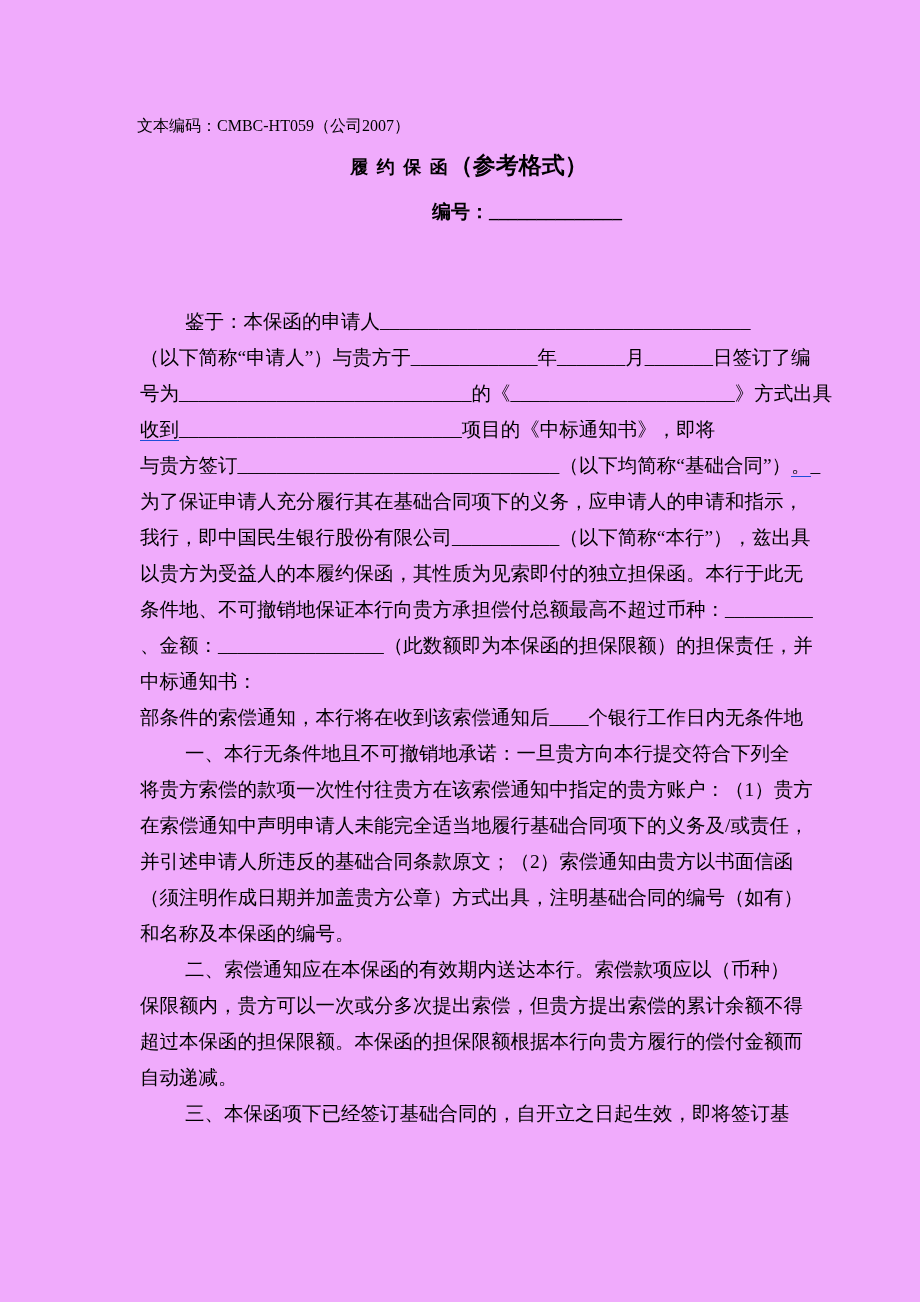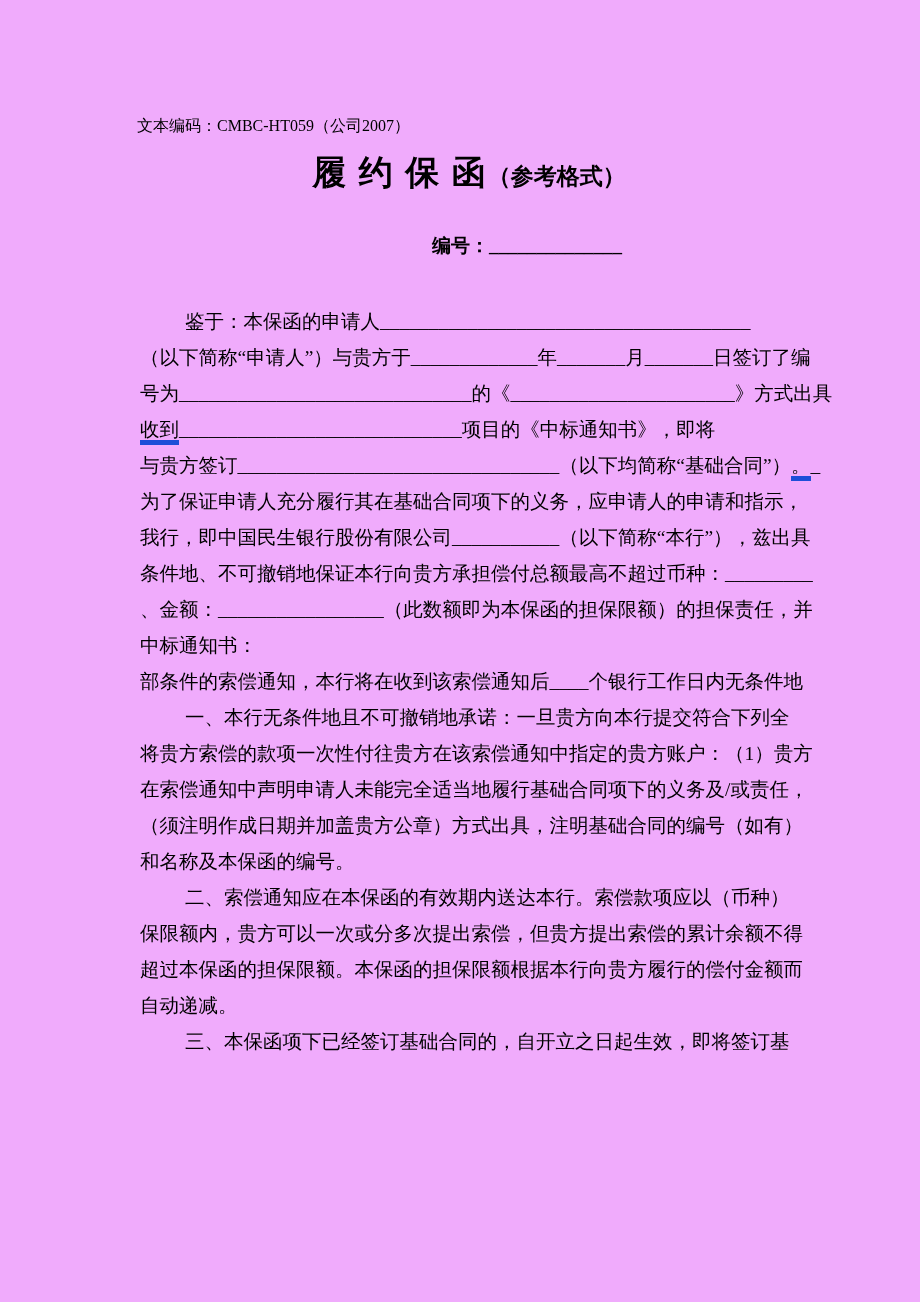--- a/index.html
+++ b/index.html
@@ -14,42 +14,42 @@
   .page{position:absolute;inset:0;background:#f0abfc;}
   .doc-code{
     position:absolute;left:137px;top:116px;
     font-size:16px;line-height:20px;white-space:nowrap;
   }
   .title-row{
     position:absolute;left:140px;top:150px;width:658px;
     text-align:center;white-space:nowrap;
   }
   .title-main{
-    font-size:34px;font-weight:bold;letter-spacing:2px;
+    font-size:18px;font-weight:bold;letter-spacing:2px;
   }
   .title-sub{
     font-size:23px;font-weight:bold;letter-spacing:0;
   }
   .number-row{
     position:absolute;left:432px;top:199px;
-    font-size:19px;font-weight:bold;white-space:nowrap;line-height:26px;margin-top:34px;
+    font-size:19px;font-weight:bold;white-space:nowrap;line-height:26px;
   }
   .to-row{
     position:absolute;left:133px;top:236px;
     font-size:21px;font-weight:bold;white-space:nowrap;line-height:28px;
   }
   .body-text{
     position:absolute;left:140px;top:304px;width:660px;
   }
   .line{
     font-size:19.5px;line-height:36px;height:36px;
     white-space:nowrap;
   }
   .line.indent{padding-left:45px;}
-  .u{border-bottom:5px solid #1d4ed8;}
+  .u{border-bottom:1px solid #1d4ed8;}
   span{display:inline;}
 </style>
 </head>
 <body>
 
 <div class="page">
 
   <div class="doc-code">文本编码：CMBC-HT059（公司2007）</div>
 
   <div class="title-row">
@@ -62,27 +62,29 @@
 
 
   <div class="body-text">
       <div class="line indent"><span>鉴于：本保函的申请人</span><span>______________________________________</span></div>
       <div class="line"><span>（以下简称“申请人”）与贵方于</span><span>_____________</span><span>年</span><span>_______</span><span>月</span><span>_______</span><span>日签订了编</span></div>
       <div class="line"><span>号为</span><span>______________________________</span><span>的《</span><span>_______________________</span><span>》方式出具</span></div>
       <div class="line"><span class="u">收到</span><span>_____________________________</span><span>项目的《中标通知书》，即将</span></div>
       <div class="line"><span>与贵方签订</span><span>_________________________________</span><span>（以下均简称“基础合同”）</span><span class="u">。</span><span>_</span></div>
       <div class="line"><span>为了保证申请人充分履行其在基础合同项下的义务，应申请人的申请和指示，</span></div>
       <div class="line"><span>我行，即中国民生银行股份有限公司</span><span>___________</span><span>（以下简称“本行”），兹出具</span></div>
+      <div class="line"><span>以贵方为受益人的本履约保函，其性质为见索即付的独立担保函。本行于此无</span></div>
       <div class="line"><span>条件地、不可撤销地保证本行向贵方承担偿付总额最高不超过币种：</span><span>_________</span></div>
       <div class="line"><span>、金额：</span><span>_________________</span><span>（此数额即为本保函的担保限额）的担保责任，并</span></div>
       <div class="line"><span>中标通知书：</span></div>
       <div class="line"><span>部条件的索偿通知，本行将在收到该索偿通知后</span><span>____</span><span>个银行工作日内无条件地</span></div>
       <div class="line indent"><span>一、本行无条件地且不可撤销地承诺：一旦贵方向本行提交符合下列全</span></div>
       <div class="line"><span>将贵方索偿的款项一次性付往贵方在该索偿通知中指定的贵方账户：（1）贵方</span></div>
       <div class="line"><span>在索偿通知中声明申请人未能完全适当地履行基础合同项下的义务及/或责任，</span></div>
+      <div class="line"><span>并引述申请人所违反的基础合同条款原文；（2）索偿通知由贵方以书面信函</span></div>
       <div class="line"><span>（须注明作成日期并加盖贵方公章）方式出具，注明基础合同的编号（如有）</span></div>
       <div class="line"><span>和名称及本保函的编号。</span></div>
       <div class="line indent"><span>二、索偿通知应在本保函的有效期内送达本行。索偿款项应以（币种）</span></div>
       <div class="line"><span>保限额内，贵方可以一次或分多次提出索偿，但贵方提出索偿的累计余额不得</span></div>
       <div class="line"><span>超过本保函的担保限额。本保函的担保限额根据本行向贵方履行的偿付金额而</span></div>
       <div class="line"><span>自动递减。</span></div>
       <div class="line indent"><span>三、本保函项下已经签订基础合同的，自开立之日起生效，即将签订基</span></div>
     </div>
 
 </div>

